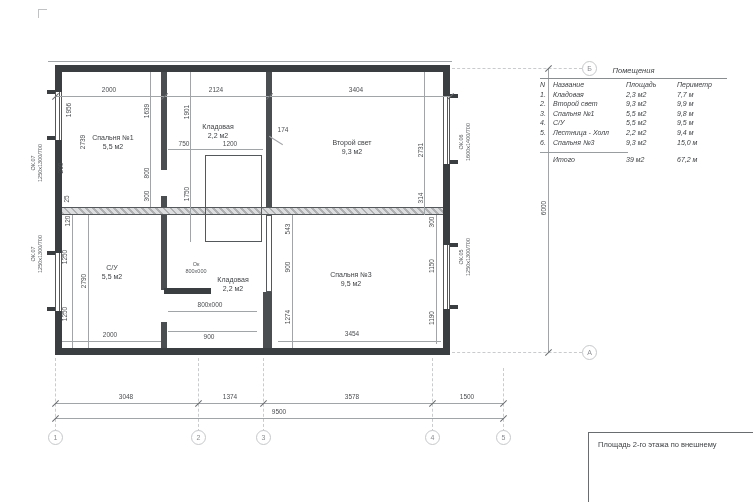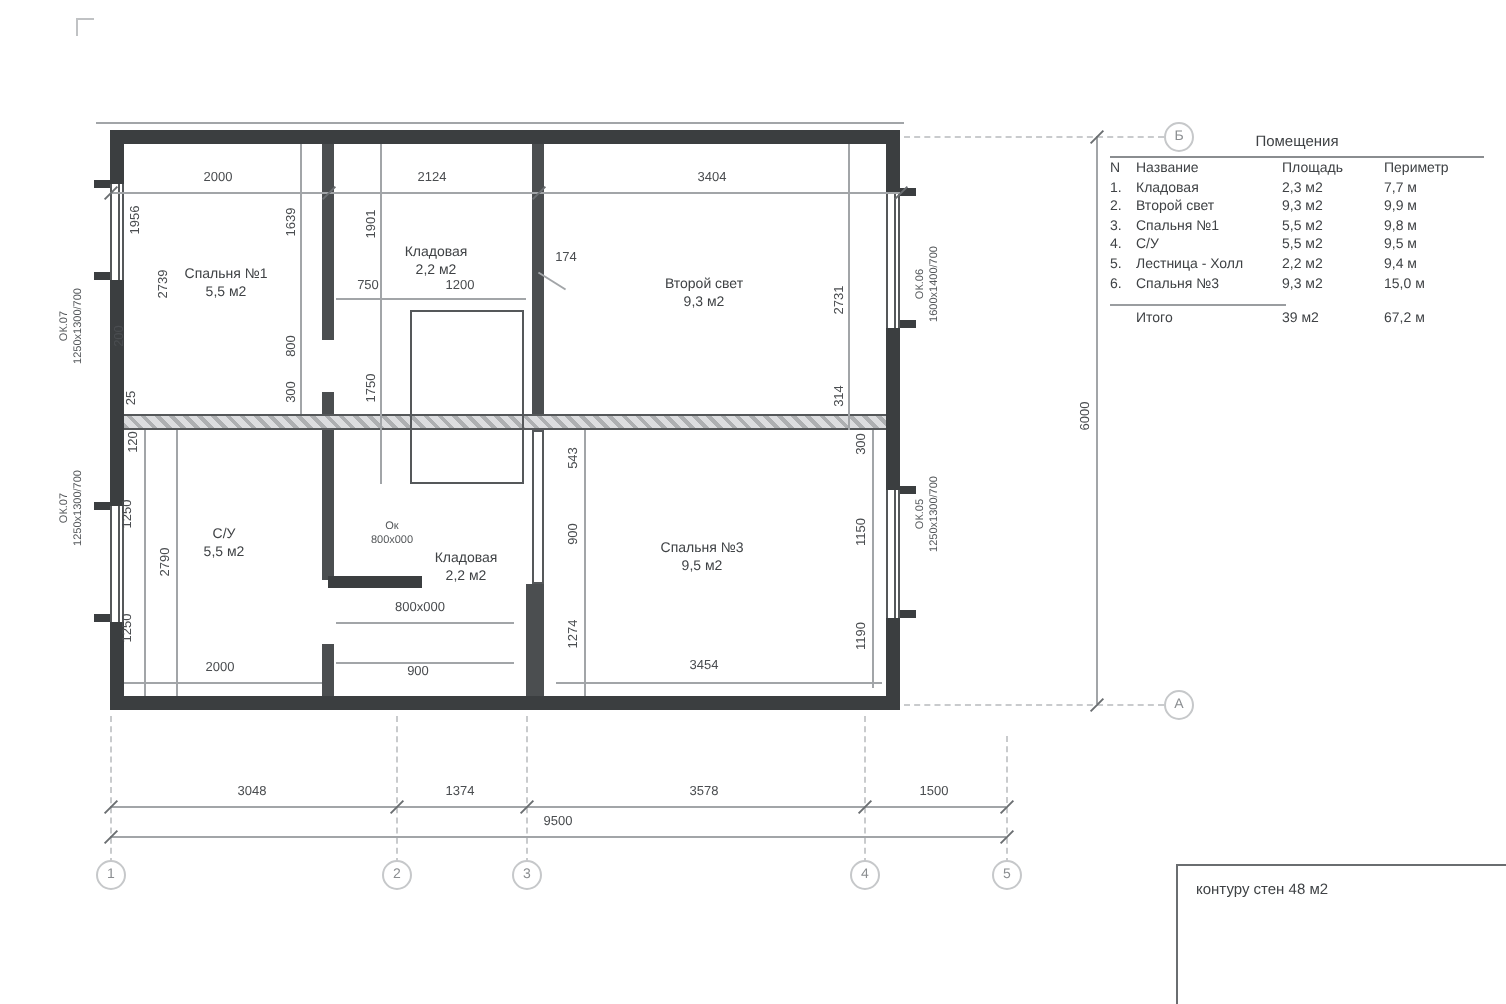--- a/index.html
+++ b/index.html
@@ -26,21 +26,21 @@
   .rot{transform:translate(-50%,-50%) rotate(-90deg);}
   .room{position:absolute;font-size:7px;line-height:9px;color:#3f4245;text-align:center;
         transform:translate(-50%,-50%);white-space:nowrap;}
   .wlbl{position:absolute;font-size:5.5px;line-height:6.5px;color:#55585b;text-align:center;
         transform:translate(-50%,-50%) rotate(-90deg);white-space:nowrap;}
   .wlbl-flat{position:absolute;font-size:5.5px;line-height:6.5px;color:#55585b;text-align:center;
         transform:translate(-50%,-50%);white-space:nowrap;}
   .bub{position:absolute;width:13px;height:13px;border:1px solid #c6c8ca;border-radius:50%;
        color:#8a8d90;font-size:7px;display:flex;align-items:center;justify-content:center;background:#fff;}
   
-  .rtable{position:absolute;left:555px;top:66px;width:187px;font-size:7px;color:#3f4245;}
+  .rtable{position:absolute;left:540px;top:66px;width:187px;font-size:7px;color:#3f4245;font-style:italic;}
   .rtable .ttl{text-align:center;font-size:7.5px;padding-bottom:3px;border-bottom:1px solid #8a8d90;}
   .trow{display:flex;align-items:baseline;height:9.6px;}
   .trow .c0{width:13px;}
   .trow .c1{width:73px;}
   .trow .c2{width:51px;}
   .trow .c3{width:50px;}
   .thead{margin-top:2px;}
   .sep{display:flex;height:8px;align-items:center;}
   .sep i{display:block;border-top:1px solid #9a9da0;height:0;}
   .leader{position:absolute;width:16px;height:1px;background:#a2a5a8;transform:rotate(32deg);}
@@ -304,16 +304,16 @@
     </div>
     <div class="trow">
       <span class="c0"></span>
       <span class="c1">Итого</span>
       <span class="c2">39 м2</span>
       <span class="c3">67,2 м</span>
     </div>
   </div>
 
   <div class="note">
-    <div>контуру стен 48 м2</div>
+    <div>Площадь 2-го этажа по внешнему</div>
   </div>
 
 </div>
 
 </body></html>

